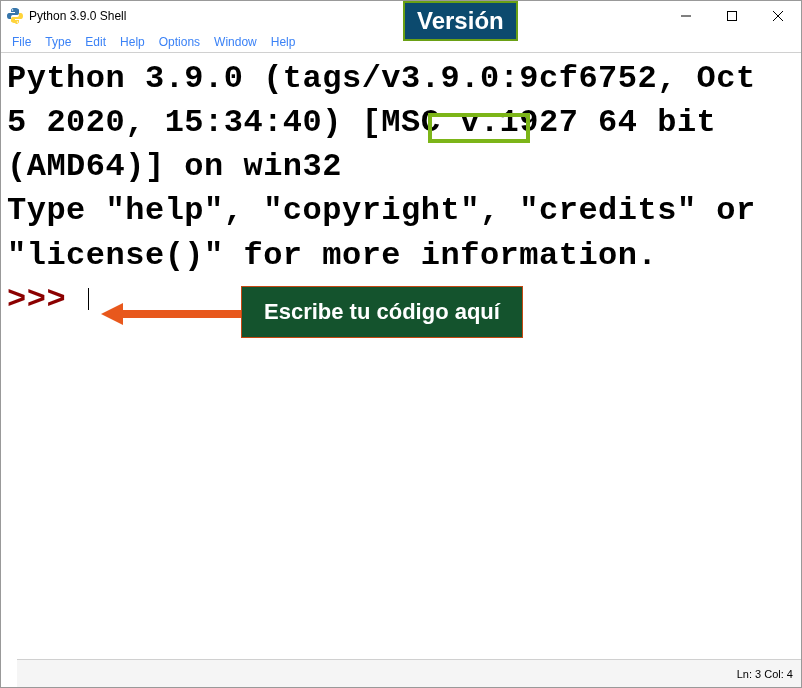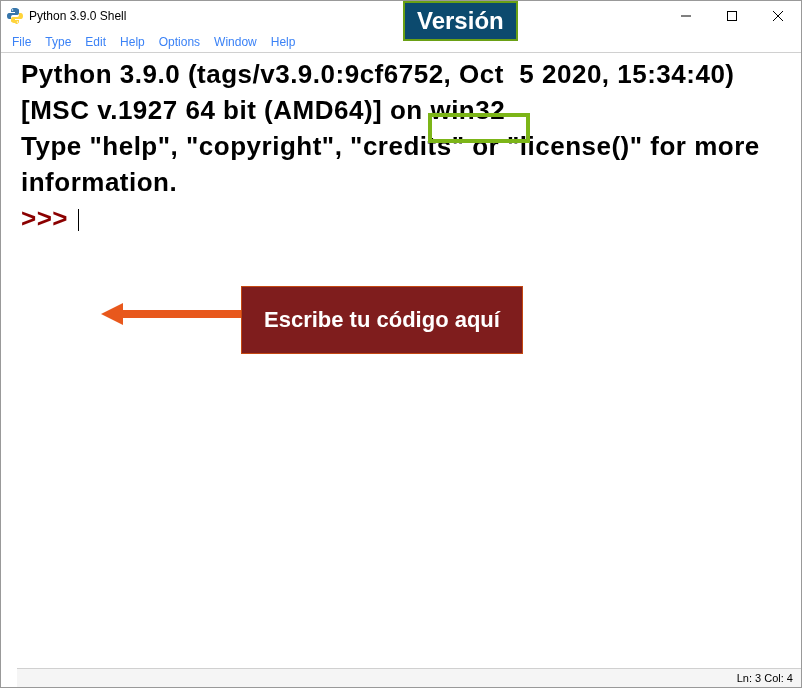--- a/index.html
+++ b/index.html
@@ -64,47 +64,46 @@
       padding: 2px 7px;
       cursor: pointer;
     }
     .content {
       position: relative;
       padding: 4px 6px 0 6px;
       height: calc(100% - 30px - 22px - 20px);
       overflow: hidden;
     }
     .code-text {
-      font-family: Liberation Sans, sans-serif;
-      font-size: 26px;
+      font-family: Liberation Mono, monospace;
+      font-size: 32px;
       line-height: 1.38;
       white-space: pre-wrap;
       color: #000;
       letter-spacing: 0.5px;
       font-weight: bold;
-      margin-left: 14px;
     }
     .prompt {
       color: #8b0000;
       font-weight: bold;
     }
     .cursor-caret {
       display: inline-block;
       width: 1px;
       height: 22px;
       background: #000;
       vertical-align: middle;
       margin-left: 2px;
     }
     .statusbar {
       position: absolute;
       bottom: 0;
       left: 16px;
       right: 0;
-      height: 19px;
+      height: 28px;
       border-top: 1px solid #d0d0d0;
       display: flex;
       align-items: center;
       justify-content: flex-end;
       padding: 0 8px;
       font-size: 11px;
       color: #000;
       background: #f5f5f5;
     }
     
@@ -134,26 +133,26 @@
       position: absolute;
       top: 298px;
       left: 100px;
       z-index: 10;
       pointer-events: none;
     }
     .annot-code-badge {
       position: absolute;
       top: 285px;
       left: 240px;
-      background: #7f1d1d;
+      background: #14532d;
       border: 1px solid #c44812;
       color: #fff;
       font-weight: bold;
       font-size: 22px;
-      padding: 20px 22px;
+      padding: 12px 22px;
       z-index: 10;
     }
   </style>
 </head>
 <body>
 
 <div class="titlebar">
   <span class="app-icon">
     <svg viewBox="0 0 16 16">
       <path fill="#3776ab" d="M7.5 0C4 0 4 2 4 2v2h4v1H2S0 5 0 8s2 3 2 3h2V9s0-2 2-2h4s2 0 2-2V2s0-2-4.5-2z"></path>

